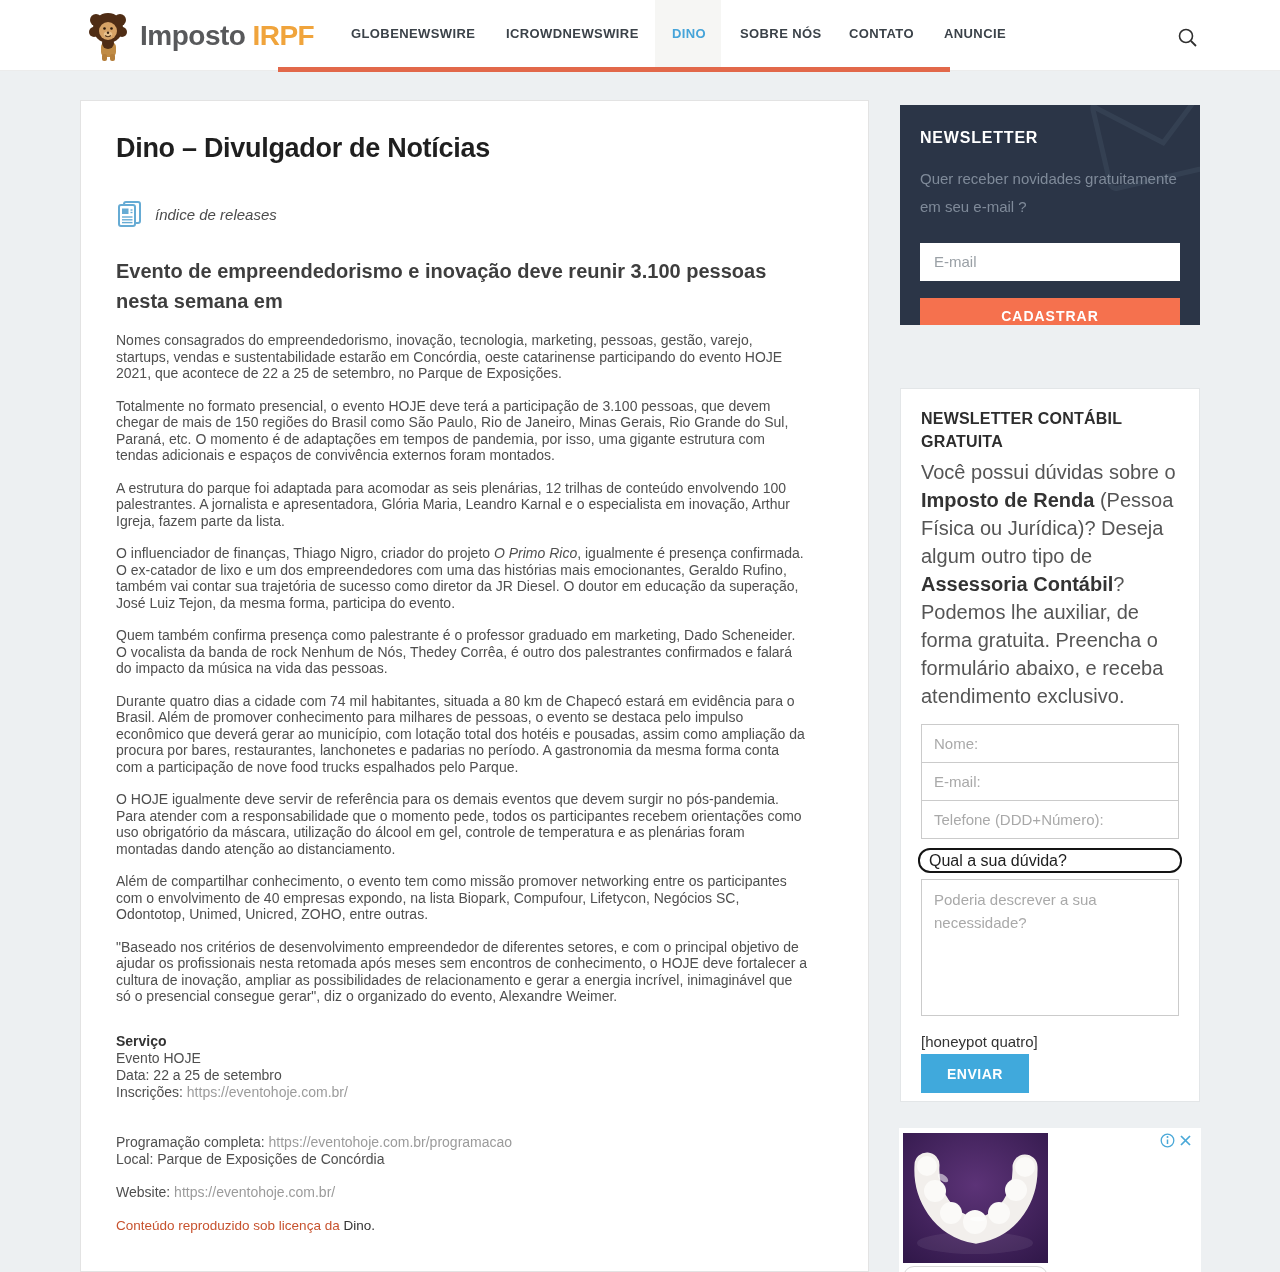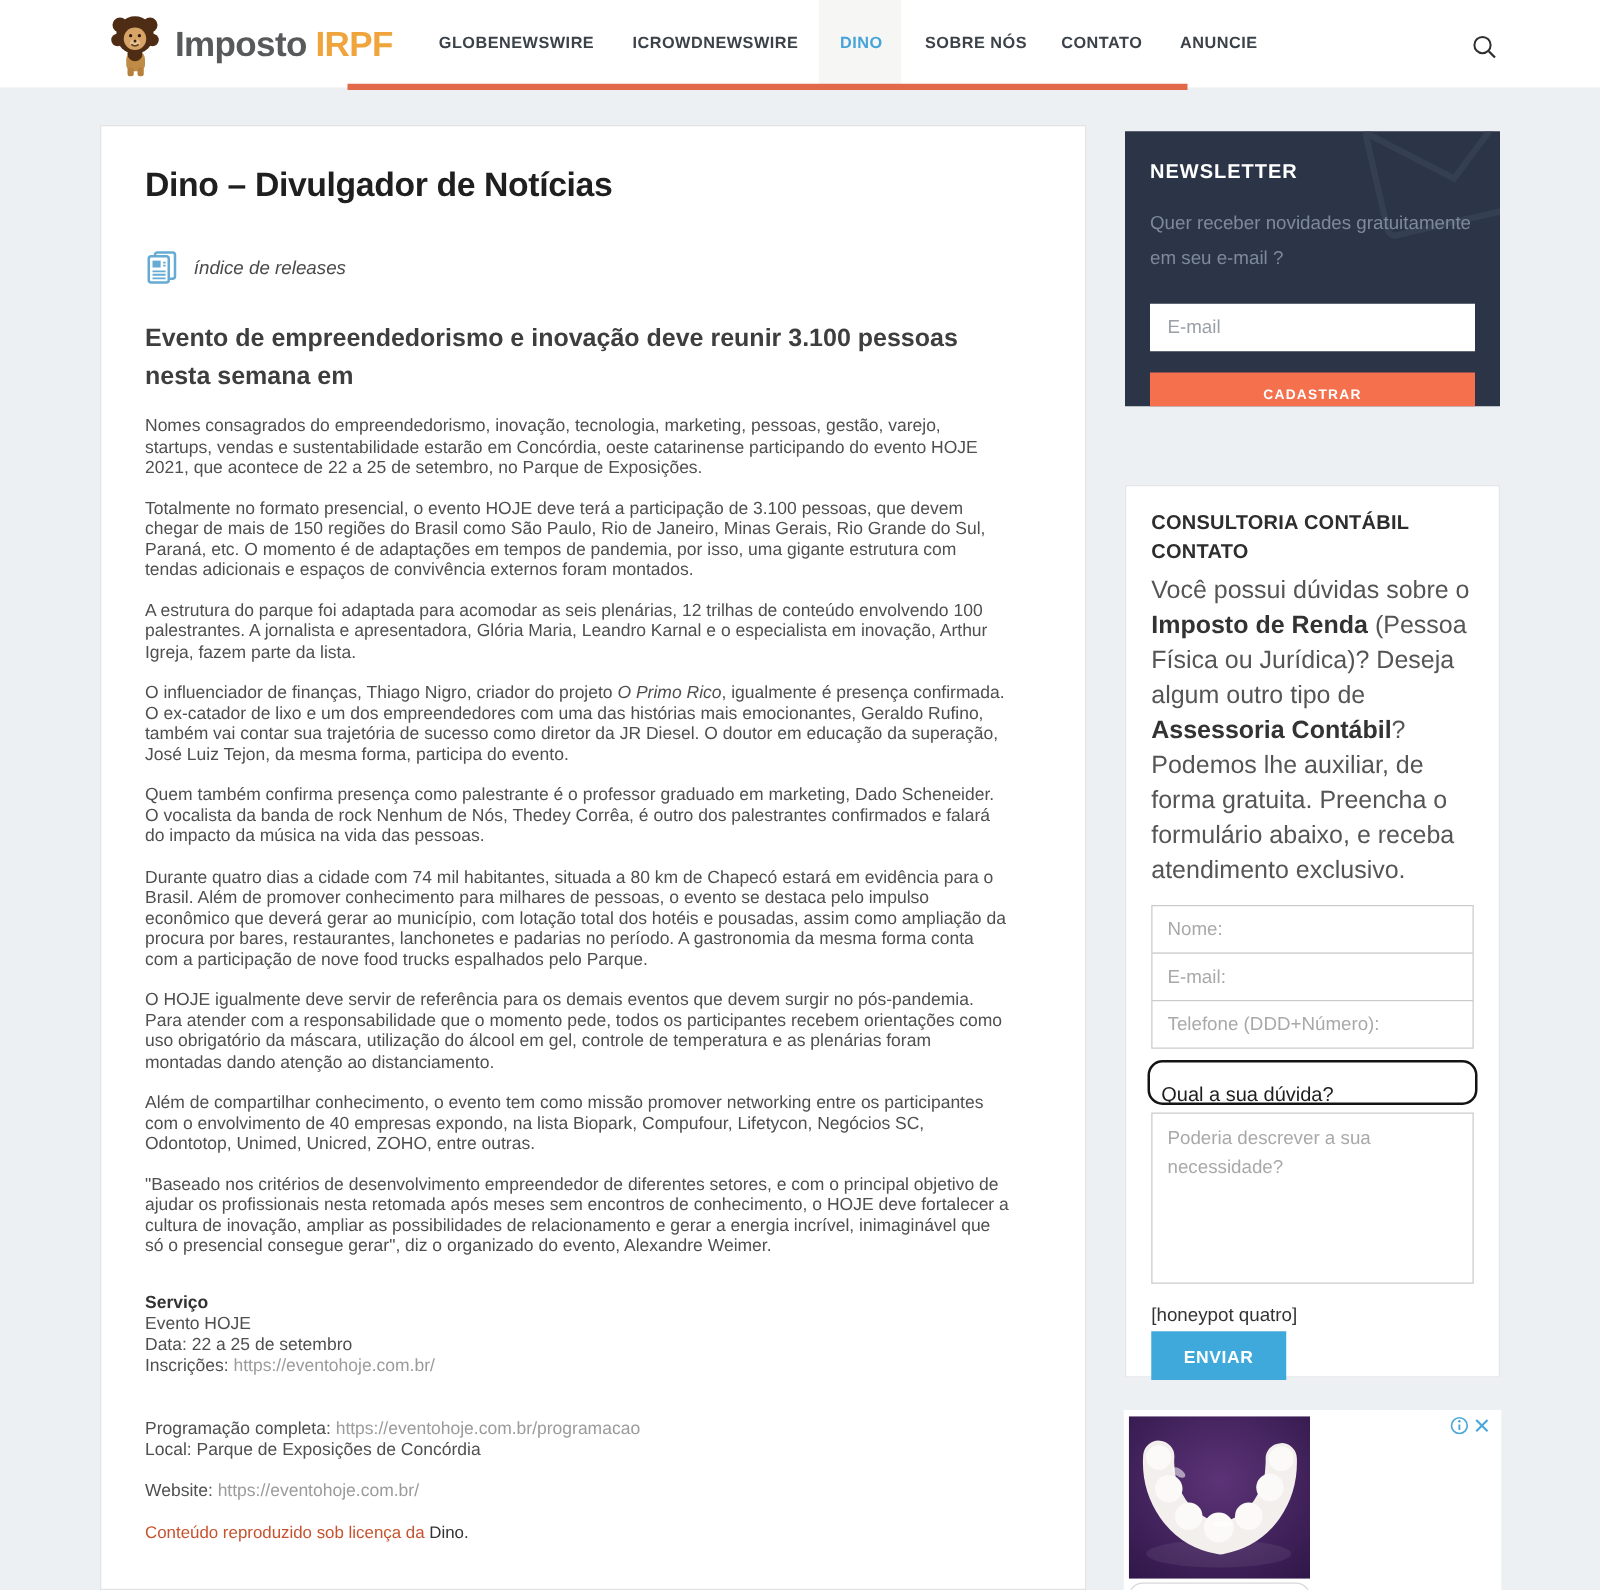--- a/index.html
+++ b/index.html
@@ -36,31 +36,31 @@
   .lic-red { color:#c7522e; }
   .lic-dark { color:#333333; text-decoration:none; cursor:pointer; }
 
   
   .newsletter { position:absolute; left:900px; top:105px; width:300px; height:220px; background:#2b3547; padding:24px 20px; overflow:hidden; }
   .newsletter .envelope { position:absolute; right:-26px; top:-20px; transform:rotate(-13deg); opacity:.55; }
   .newsletter h3 { position:relative; color:#ffffff; font-size:16px; font-weight:bold; letter-spacing:.8px; }
   .newsletter .nl-sub { position:relative; margin-top:18px; font-size:15px; line-height:1.85; color:#7f8a99; }
   .newsletter input { position:relative; margin-top:22px; width:100%; height:38px; border:none; background:#ffffff; padding:0 14px; font-size:15px; color:#333; font-family:"Liberation Sans",sans-serif; }
   .newsletter input::placeholder { color:#9aa0a6; }
-  .newsletter button { position:relative; margin-top:17px; width:100%; height:37px; border:none; background:#f5714e; color:#ffffff; font-size:11px; font-weight:bold; letter-spacing:1px; cursor:pointer; font-family:"Liberation Sans",sans-serif; }
+  .newsletter button { position:relative; margin-top:17px; width:100%; height:37px; border:none; background:#f5714e; color:#ffffff; font-size:14px; font-weight:bold; letter-spacing:1px; cursor:pointer; font-family:"Liberation Sans",sans-serif; }
 
   .consultoria { position:absolute; left:900px; top:388px; width:300px; height:714px; background:#ffffff; border:1px solid #e3e6e8; padding:18px 20px; }
   .consultoria h3 { font-size:16px; font-weight:bold; color:#2d2d2d; line-height:1.45; letter-spacing:.2px; }
   .consultoria .intro { margin-top:5px; font-size:20px; line-height:28px; color:#555555; }
   .consultoria .intro b { color:#333333; }
   .consultoria input { display:block; width:100%; height:39px; border:1px solid #cbcbcb; padding:0 12px; font-size:15px; color:#333; font-family:"Liberation Sans",sans-serif; background:#fff; }
   .consultoria input + input { margin-top:-1px; }
   .consultoria input:first-of-type { margin-top:14px; }
   .consultoria input::placeholder, .consultoria textarea::placeholder { color:#a9a9a9; }
-  .question-box { margin:9px -3px 0 -3px; border:2px solid #141414; border-radius:12px; height:25px; line-height:21px; padding:16px 9px; font-size:16px; color:#1e1e1e; cursor:pointer; white-space:nowrap; overflow:hidden; }
+  .question-box { margin:9px -3px 0 -3px; border:2px solid #141414; border-radius:12px; height:25px; line-height:21px; padding:0 9px; font-size:16px; color:#1e1e1e; cursor:pointer; white-space:nowrap; overflow:hidden; }
   .consultoria textarea { display:block; margin-top:6px; width:100%; height:137px; border:1px solid #cbcbcb; padding:9px 12px; font-size:15px; line-height:1.5; color:#333; resize:none; font-family:"Liberation Sans",sans-serif; }
   .honeypot { margin-top:17px; font-size:15px; color:#333333; }
   .enviar { margin-top:4px; display:inline-block; border:none; background:#40a9dc; color:#ffffff; font-size:14px; font-weight:bold; letter-spacing:.5px; padding:0 26px; height:39px; cursor:pointer; font-family:"Liberation Sans",sans-serif; }
 
   
   .ad { position:absolute; left:899px; top:1128px; width:302px; height:144px; background:#ffffff; overflow:hidden; }
   .ad-img { position:absolute; left:4px; top:5px; width:145px; height:130px; }
   .ad-icons { position:absolute; right:8px; top:5px; display:flex; gap:3px; }
   .ad-icons svg { cursor:pointer; display:block; }
   .ad-sliver { position:absolute; left:4px; top:138px; width:145px; height:22px; border:1px solid #d8d8d8; border-radius:11px; background:#fff; }
@@ -156,21 +156,21 @@
     <rect x="4" y="4" width="122" height="88" rx="6" fill="none" stroke="#3d4a5c" stroke-width="5"></rect>
     <path d="M6,8 L65,58 L124,8" fill="none" stroke="#3d4a5c" stroke-width="5"></path>
   </svg>
   <h3>NEWSLETTER</h3>
   <p class="nl-sub">Quer receber novidades gratuitamente em seu e-mail ?</p>
   <input type="text" placeholder="E-mail" style="">
   <button>CADASTRAR</button>
 </div>
 
 <div class="consultoria">
-  <h3>CONSULTORIA CONTÁBIL CONTATO</h3>
+  <h3>NEWSLETTER CONTÁBIL GRATUITA</h3>
   <p class="intro"><span>Você possui dúvidas sobre o </span><b>Imposto de Renda</b><span> (Pessoa Física ou Jurídica)? Deseja algum outro tipo de </span><b>Assessoria Contábil</b><span>? Podemos lhe auxiliar, de forma gratuita. Preencha o formulário abaixo, e receba atendimento exclusivo.</span></p>
   <input type="text" placeholder="Nome:" style="">
   <input type="text" placeholder="E-mail:" style="">
   <input type="text" placeholder="Telefone (DDD+Número):" style="">
   <div class="question-box">Qual a sua dúvida?</div>
   <textarea placeholder="Poderia descrever a sua necessidade?" style=""></textarea>
   <p class="honeypot">[honeypot quatro]</p>
   <button class="enviar">ENVIAR</button>
 </div>
 

